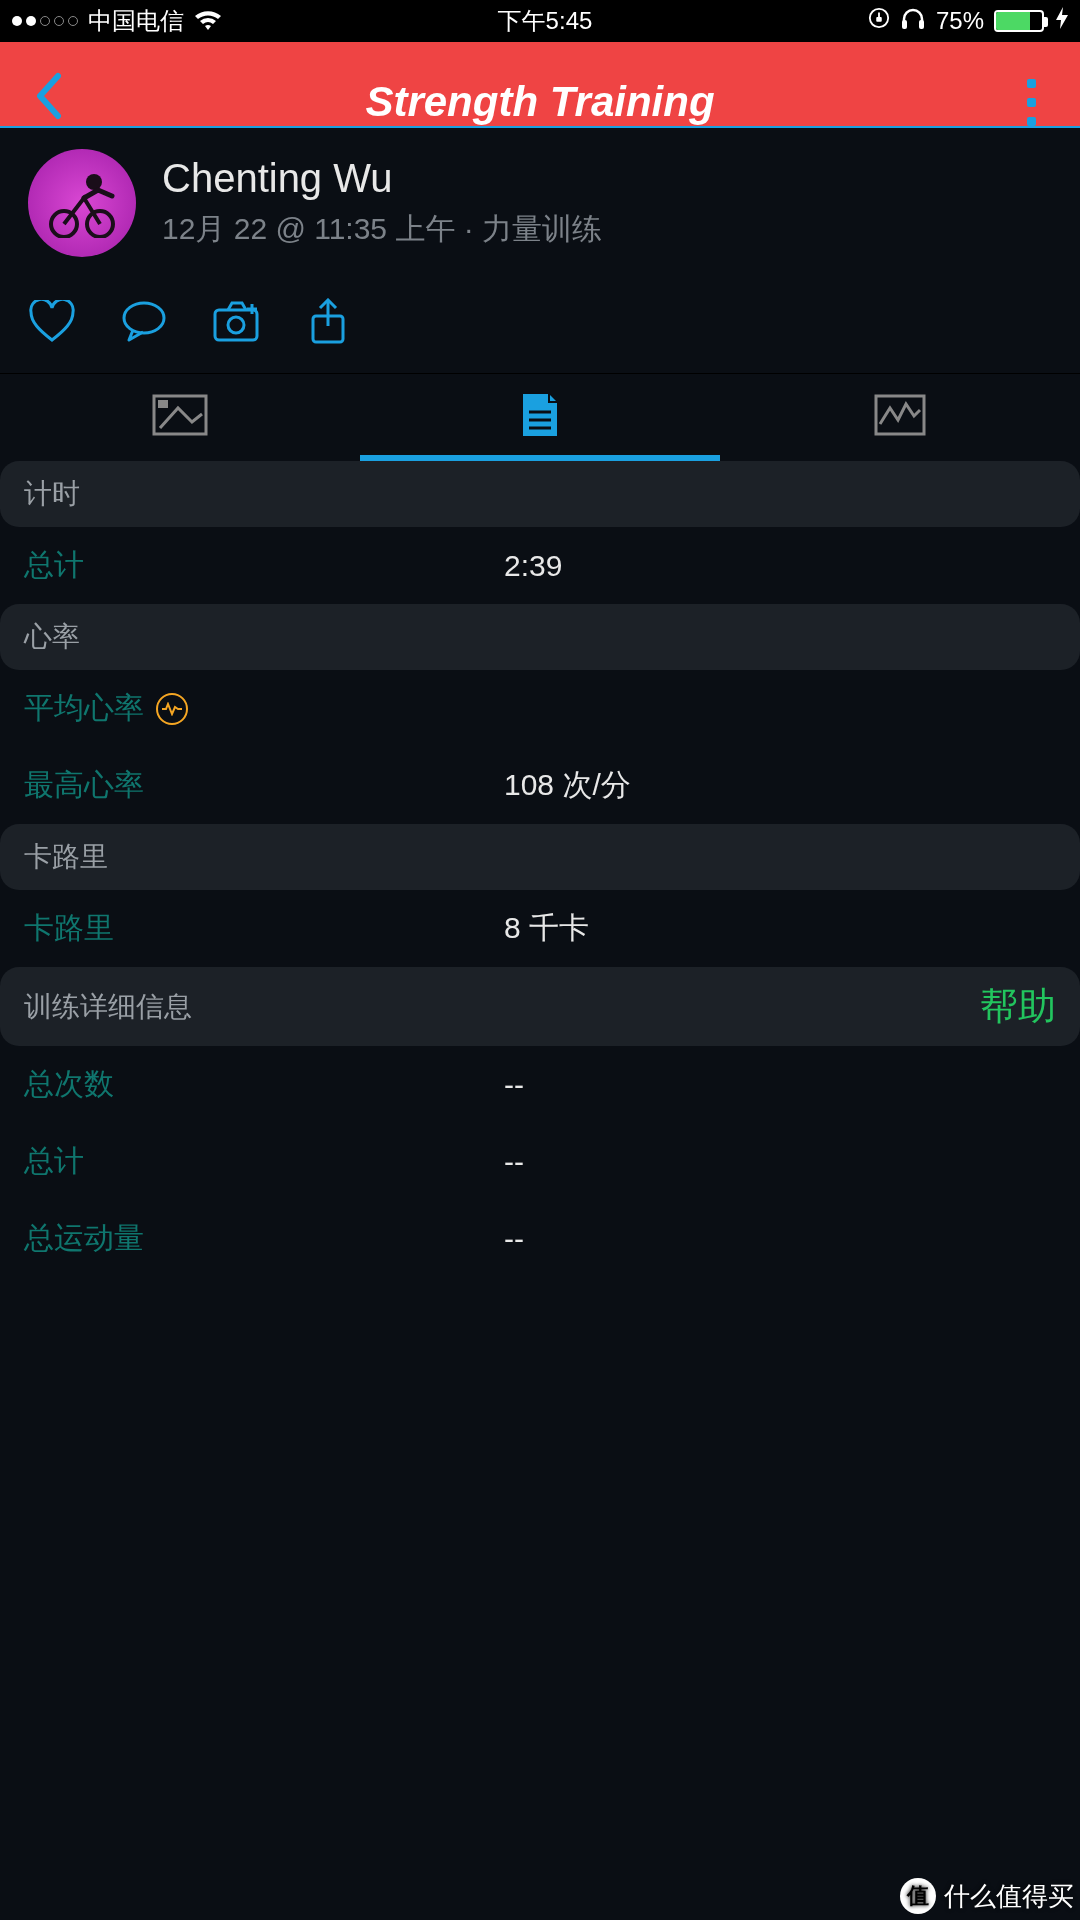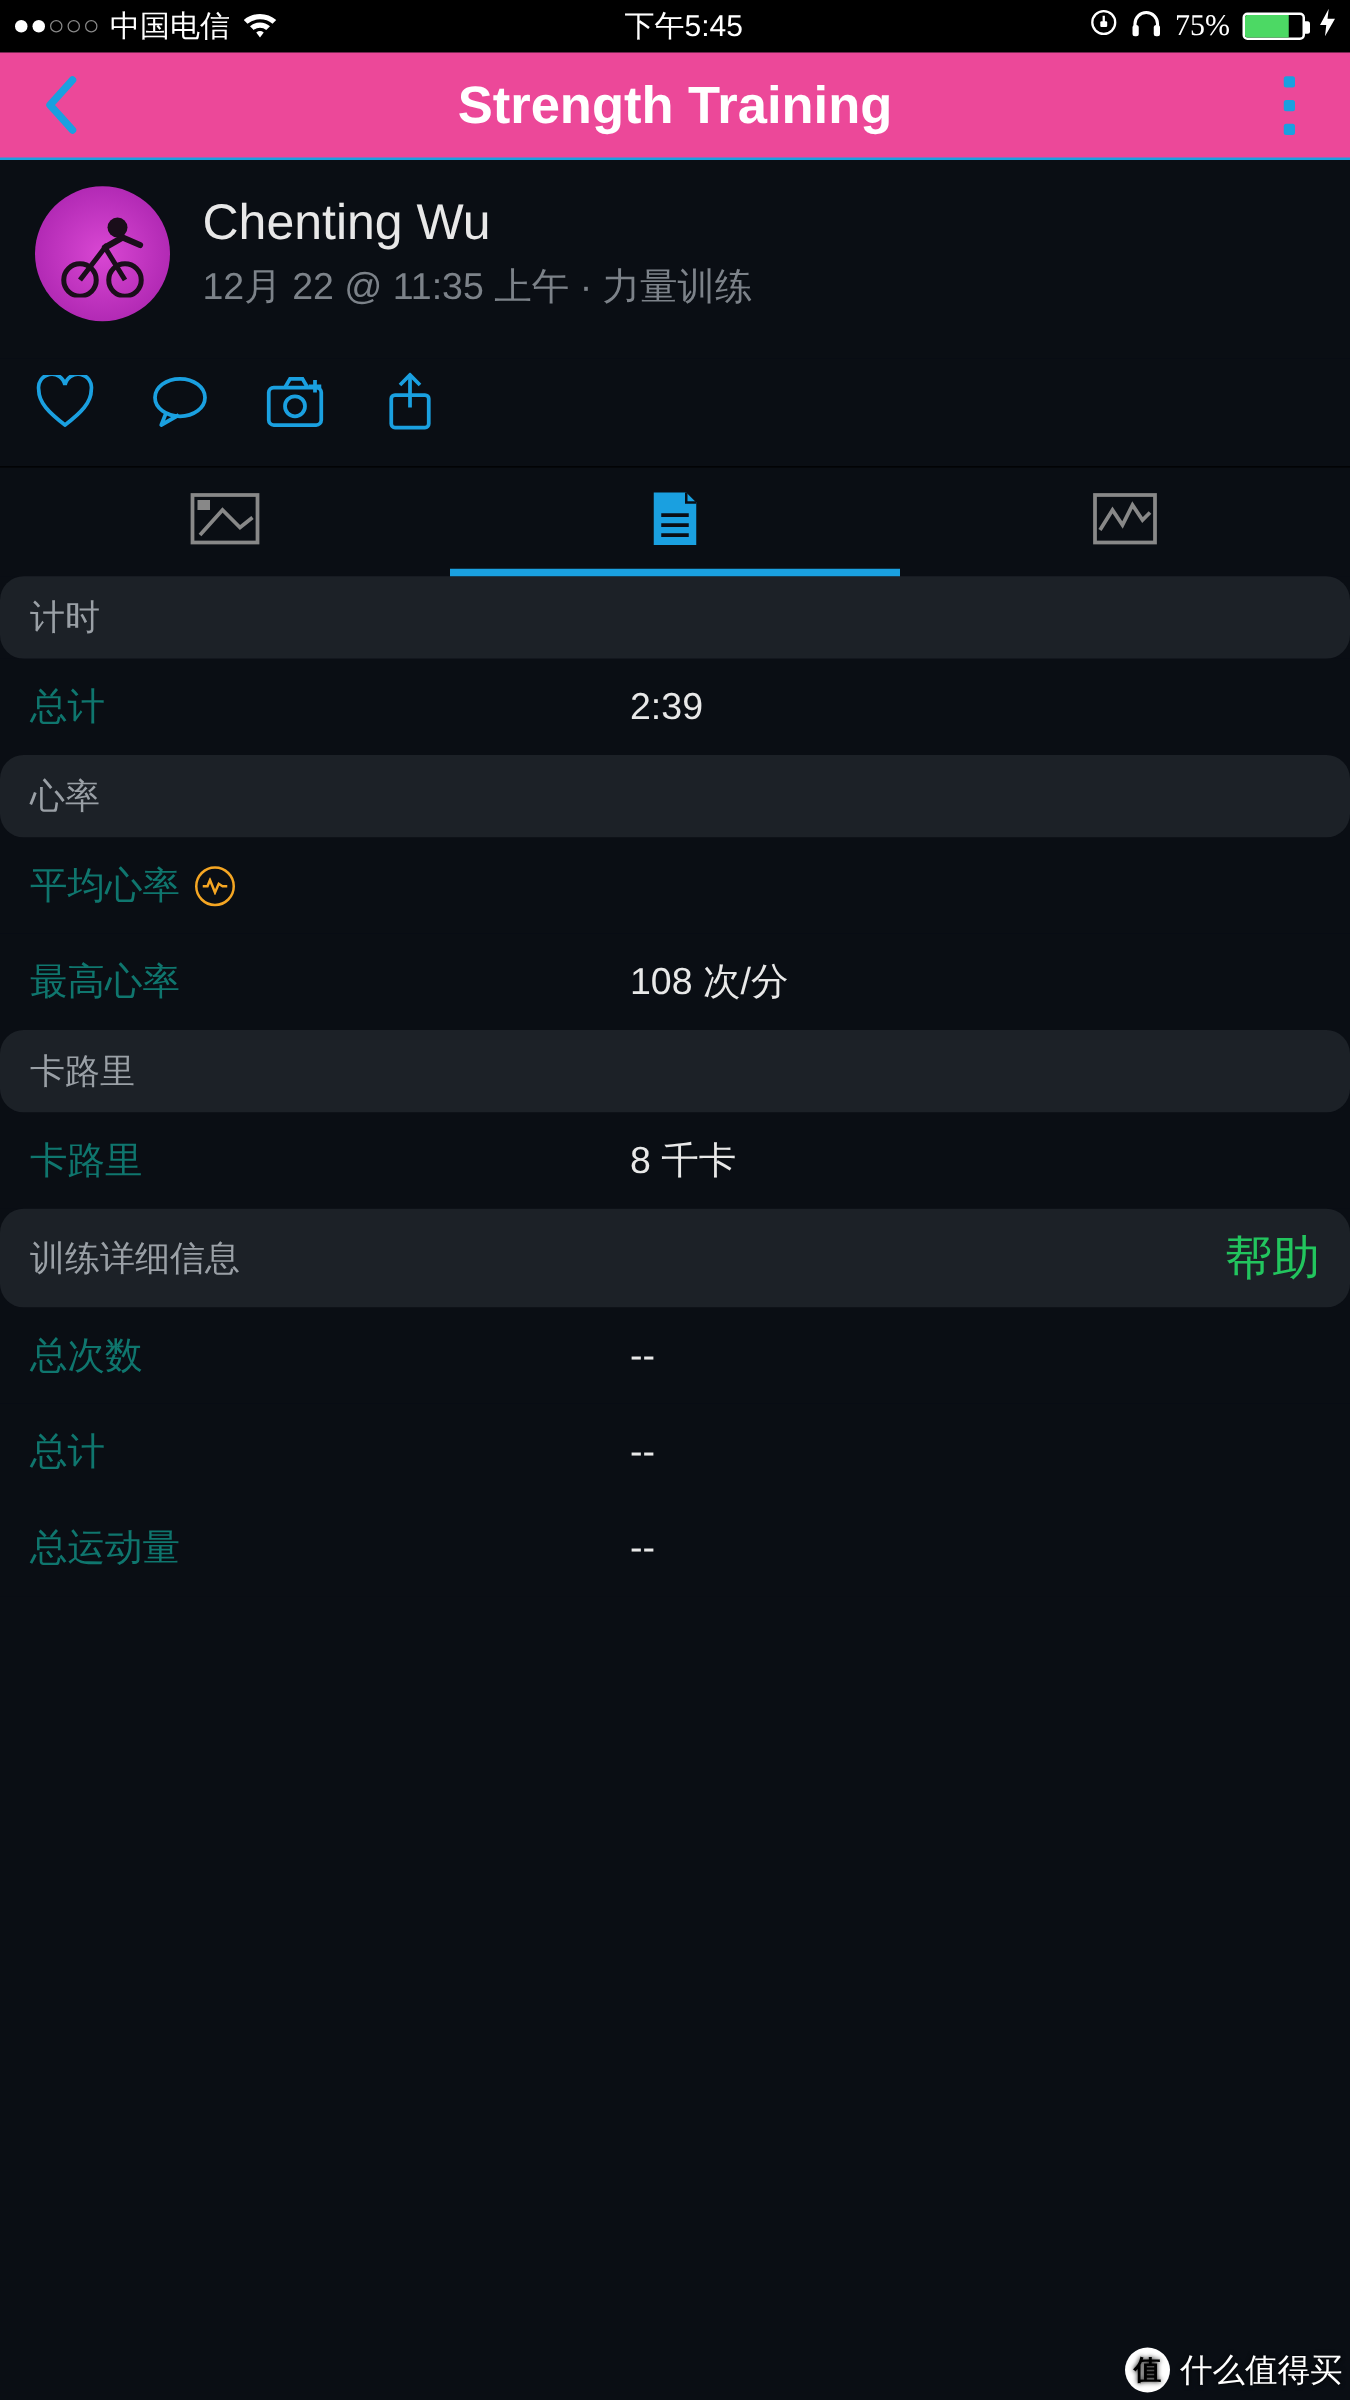--- a/index.html
+++ b/index.html
@@ -17,45 +17,46 @@
   .status-bar {
     height: 42px;
     display: flex;
     align-items: center;
     justify-content: space-between;
     padding: 0 12px;
     font-size: 24px;
     color: #fff;
     background: #000;
   }
-  .status-left, .status-right { display: flex; align-items: center; gap: 10px; font-family: Liberation Serif, serif; }
+  .status-left, .status-right { display: flex; align-items: center; gap: 10px; }
   .sig-dots { display: flex; gap: 4px; }
   .sig-dots span { width: 10px; height: 10px; border-radius: 50%; background: #fff; }
   .sig-dots span.empty { background: none; border: 1px solid #888; }
   .wifi-icon svg { display: block; }
   .battery {
     width: 50px; height: 22px; border: 2px solid #fff; border-radius: 4px;
     position: relative; display: flex; align-items: center;
   }
   .battery::after {
     content: ""; position: absolute; right: -6px; top: 5px; width: 4px; height: 10px;
     background: #fff; border-radius: 0 2px 2px 0;
   }
   .battery-fill { height: 100%; width: 75%; background: #4cd964; border-radius: 2px 0 0 2px; }
   .bolt { margin-left: 2px; }
 
   
   .nav-header {
     height: 86px;
     display: flex;
-    align-items: center;
+    align-items: flex-end;
     justify-content: space-between;
     padding: 0 28px;
-    background: #ec4899;
+    background: #ef4444;
     border-bottom: 2px solid #1aa0e0;
+    font-style: italic;
   }
   .back-chevron { width: 40px; height: 60px; display:flex; align-items:center; justify-content:center;}
   .nav-title { font-size: 42px; font-weight: 600; color: #fff; }
   .more-dots { width: 40px; display: flex; flex-direction: column; align-items: center; gap: 10px; }
   .more-dots span { width: 9px; height: 9px; background: #1aa0e0; border-radius: 2px; }
 
   
   .user-section {
     padding: 21px 28px 30px 28px;
     display: flex;

